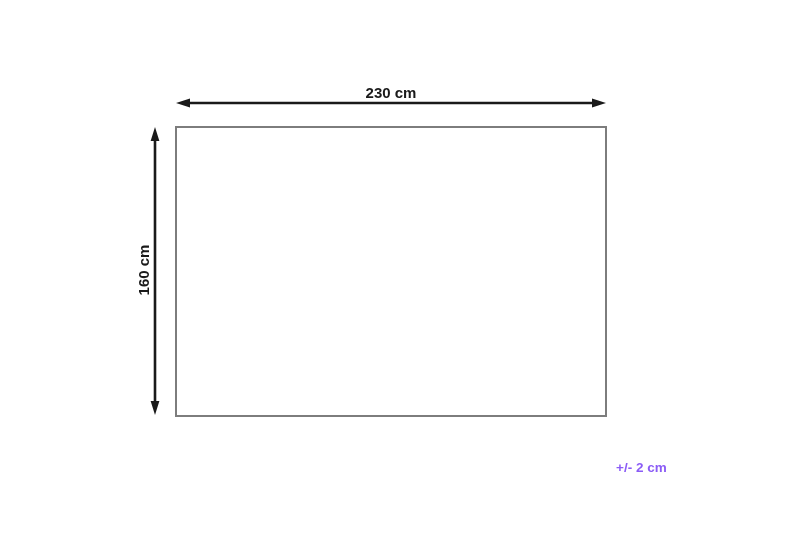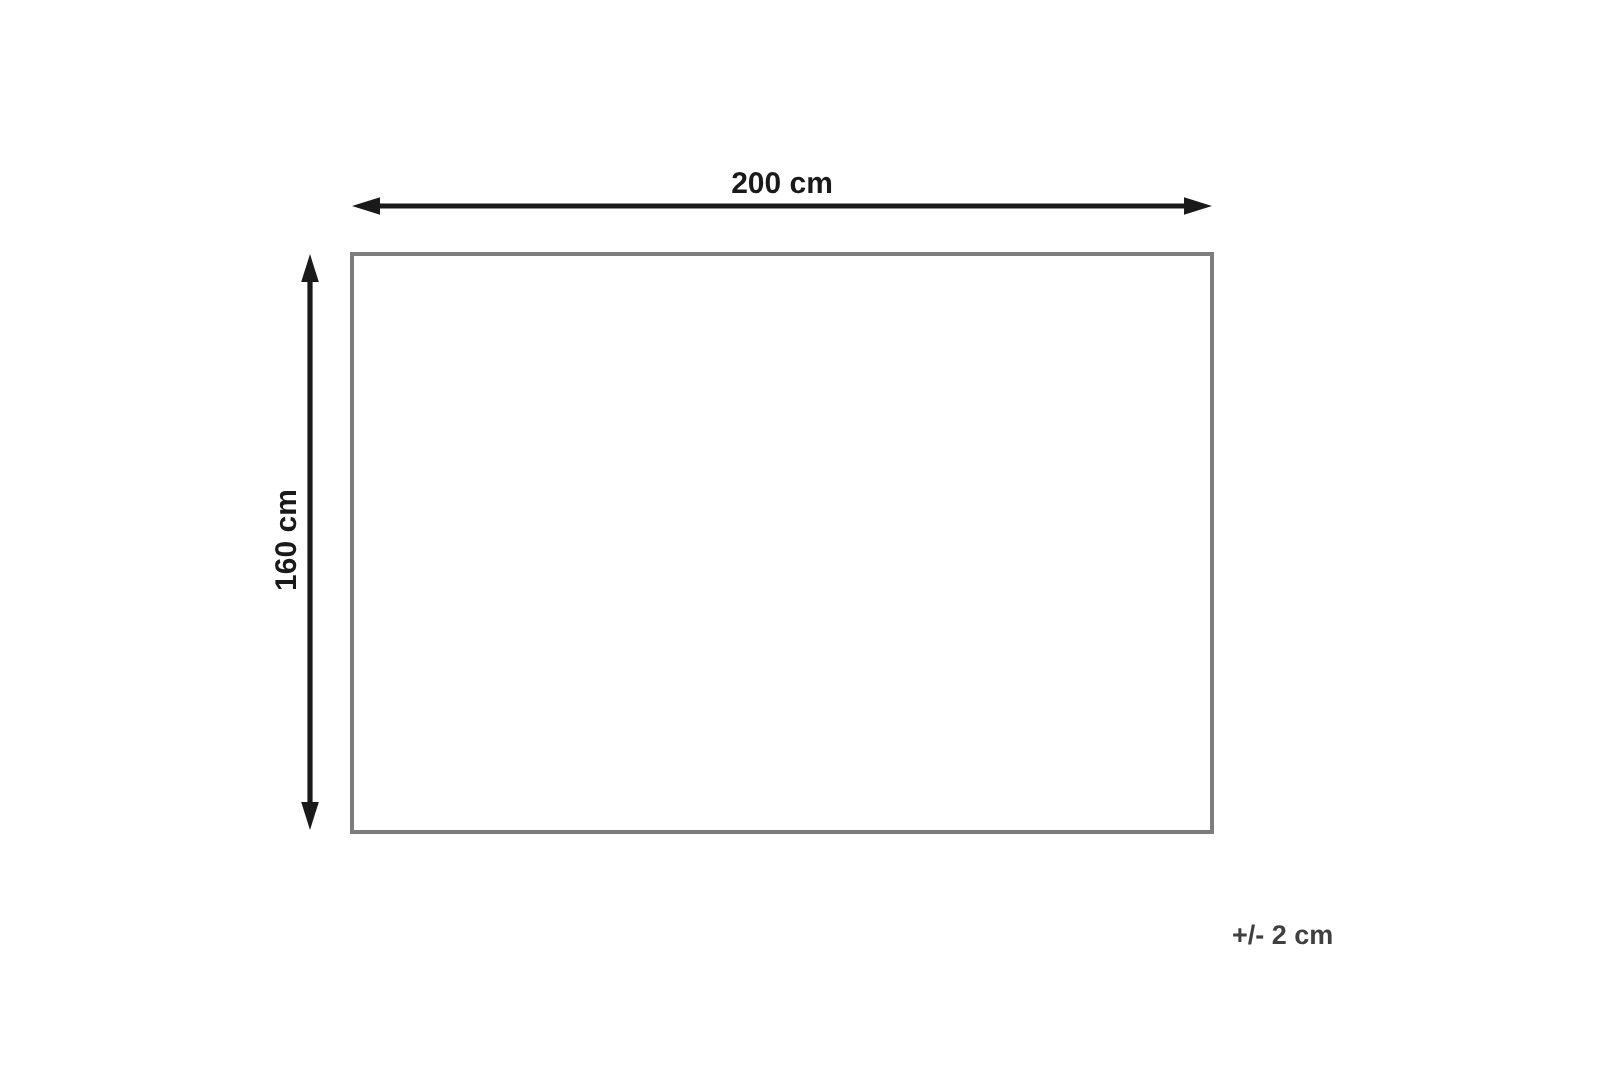--- a/index.html
+++ b/index.html
@@ -59,31 +59,31 @@
     top: 270px;
     transform: translate(-50%, -50%) rotate(-90deg);
   }
   .tolerance-label {
     position: absolute;
     left: 616px;
     top: 460px;
     font-size: 13.5px;
     font-weight: bold;
     white-space: nowrap;
-    color: #404040;
+    color: #8b5cf6;
   }
 </style>
 </head>
 <body>
 
 <div class="stage">
 
   <div class="product-rect"></div>
 
-  <div class="dim-text h-label">200 cm</div>
+  <div class="dim-text h-label">230 cm</div>
   <svg class="h-arrow" viewBox="0 0 430 14" aria-hidden="true">
     <line x1="11" y1="7" x2="419" y2="7" stroke="#1a1a1a" stroke-width="2.6"></line>
     <polygon points="0,7 14,2.6 14,11.4" fill="#1a1a1a"></polygon>
     <polygon points="430,7 416,2.6 416,11.4" fill="#1a1a1a"></polygon>
   </svg>
 
   <div class="dim-text v-label">160 cm</div>
   <svg class="v-arrow" viewBox="0 0 14 288" aria-hidden="true">
     <line x1="7" y1="11" x2="7" y2="277" stroke="#1a1a1a" stroke-width="2.6"></line>
     <polygon points="7,0 2.6,14 11.4,14" fill="#1a1a1a"></polygon>

